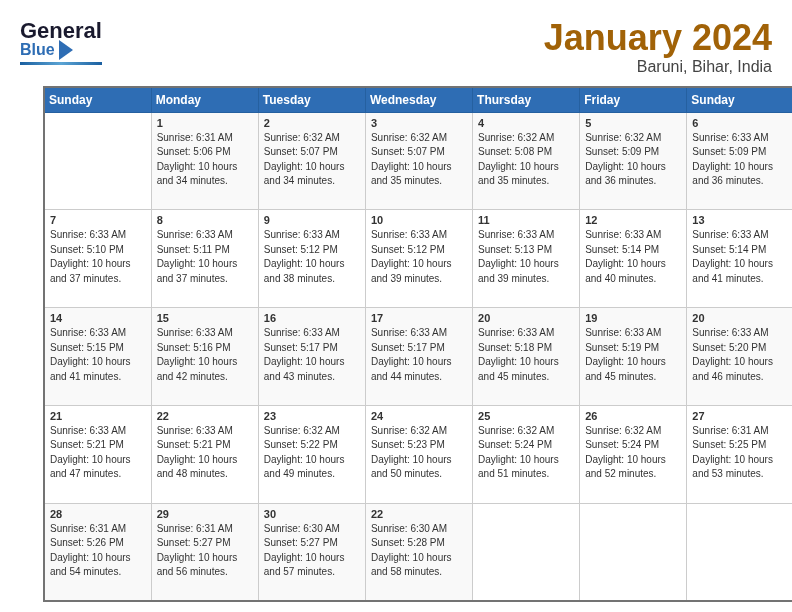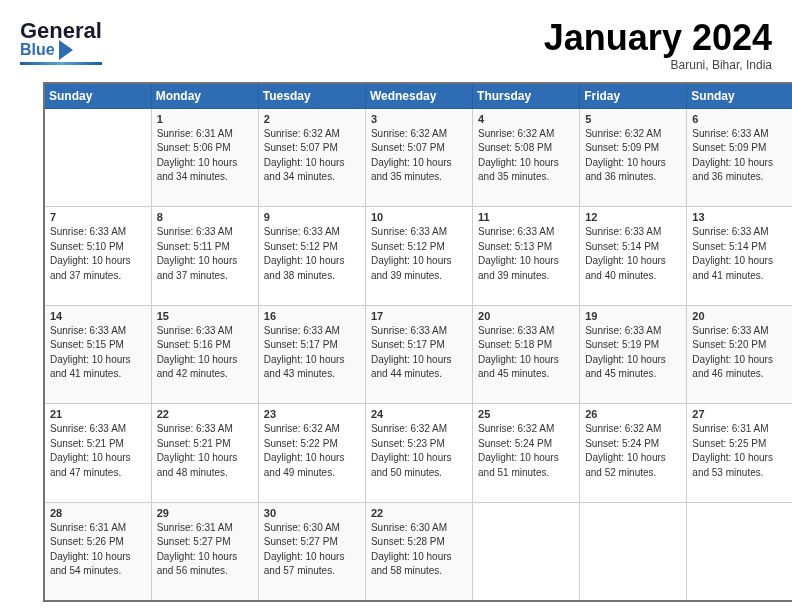--- a/index.html
+++ b/index.html
@@ -28,25 +28,25 @@
       display: flex;
       flex-direction: column;
       align-items: flex-start;
     }
     .title-area {
       text-align: right;
     }
     .main-title {
       font-size: 36px;
       font-weight: bold;
-      color: #000000;
+      color: #a16207;
       line-height: 1.1;
     }
     .subtitle {
-      font-size: 12px;
+      font-size: 16px;
       color: #444;
     }
     .calendar {
       flex: 1;
       border: 2px solid #737373;
       border-collapse: collapse;
       width: 100%;
       table-layout: fixed;
       margin-left: 23px;
     }

